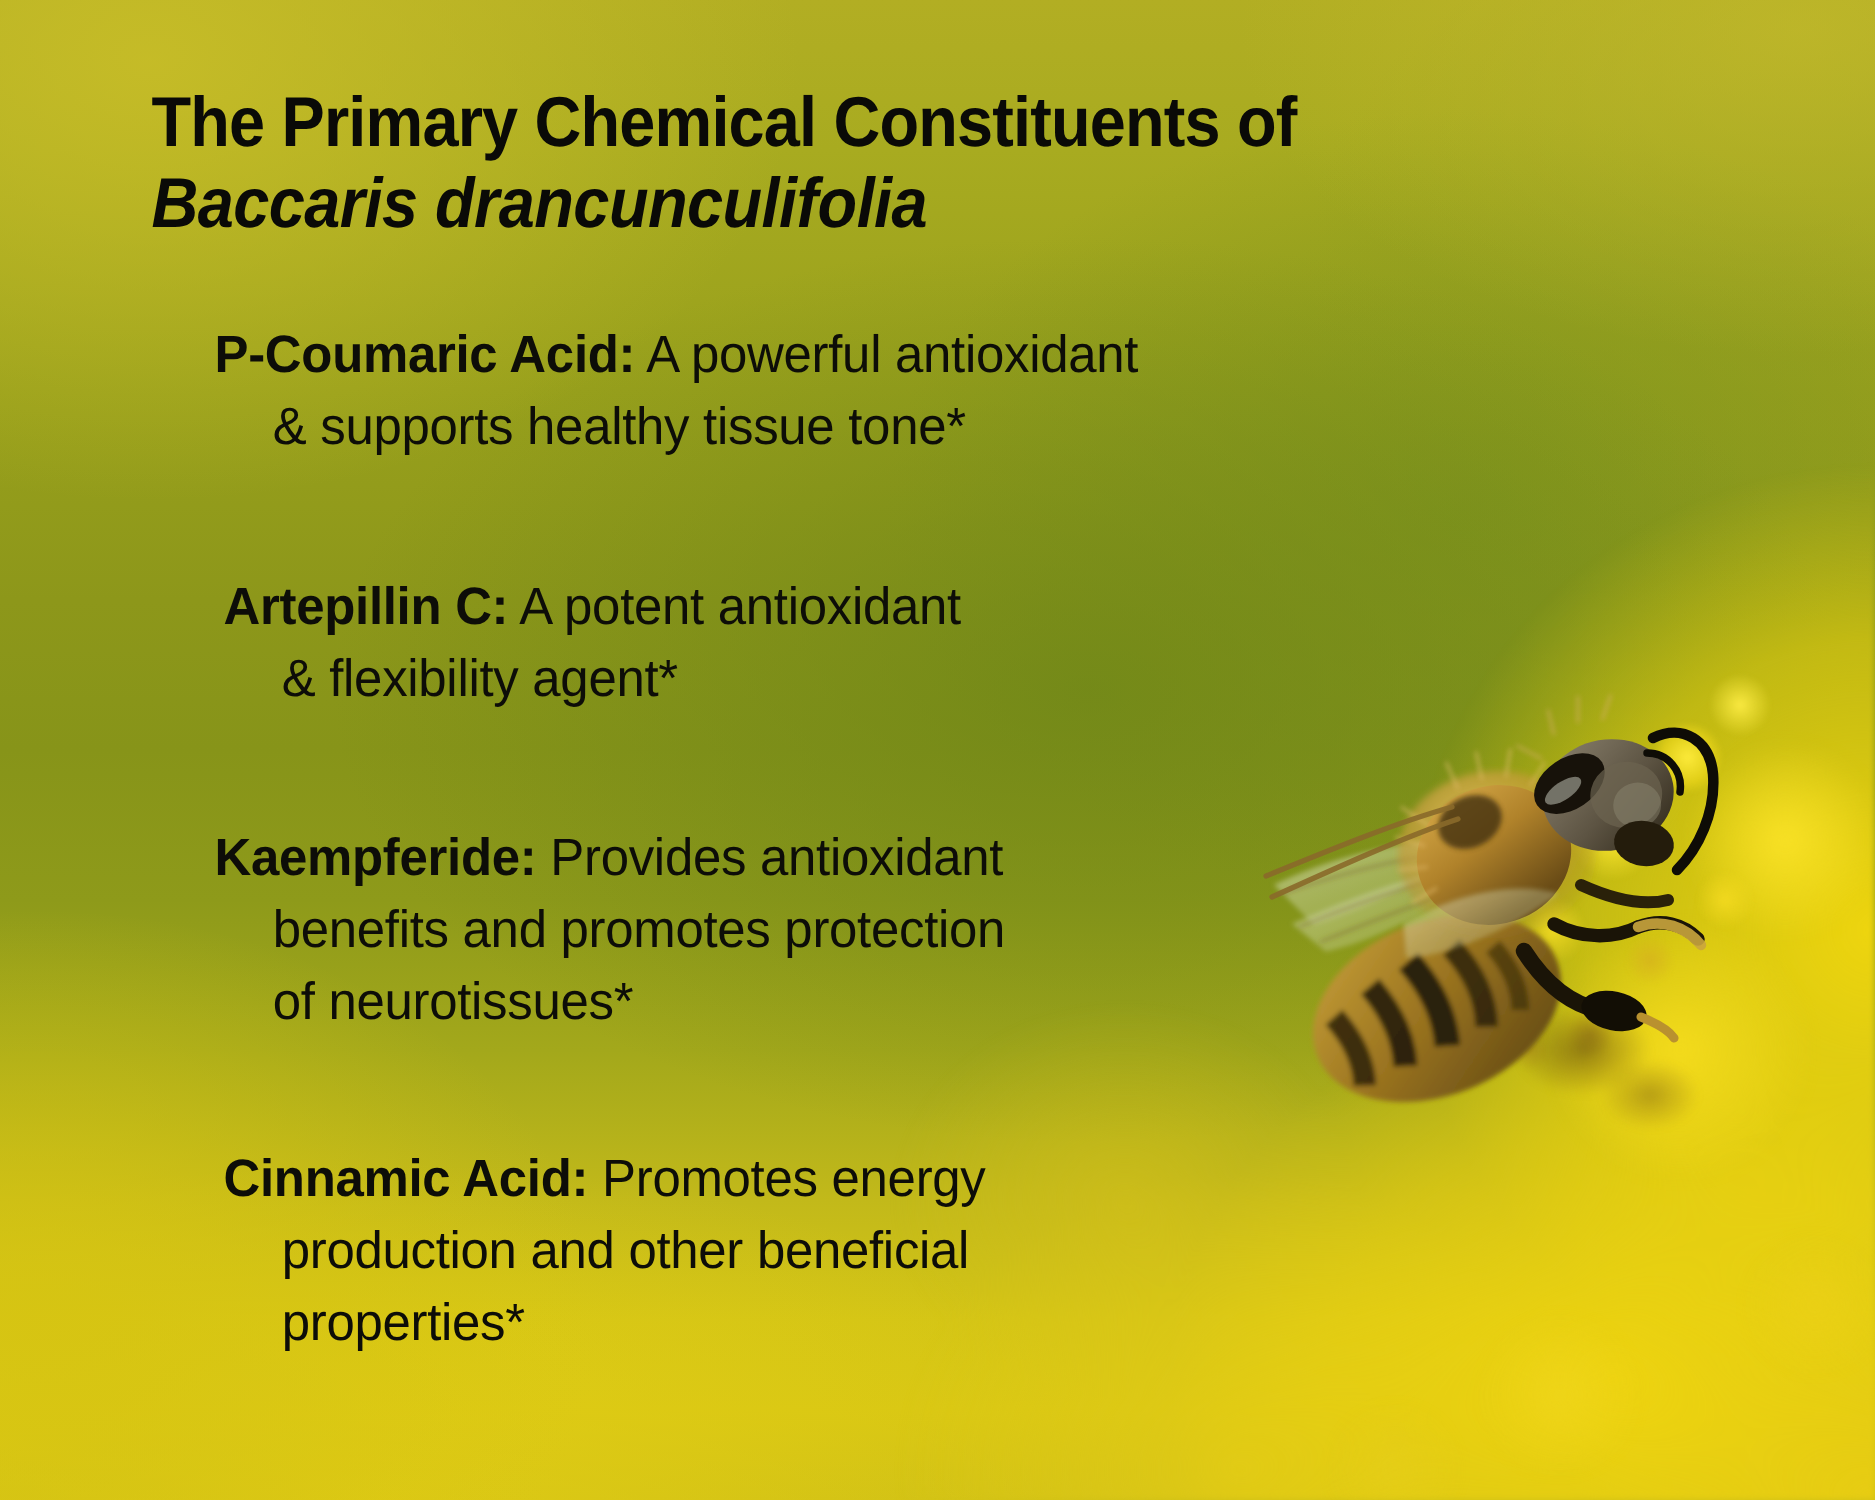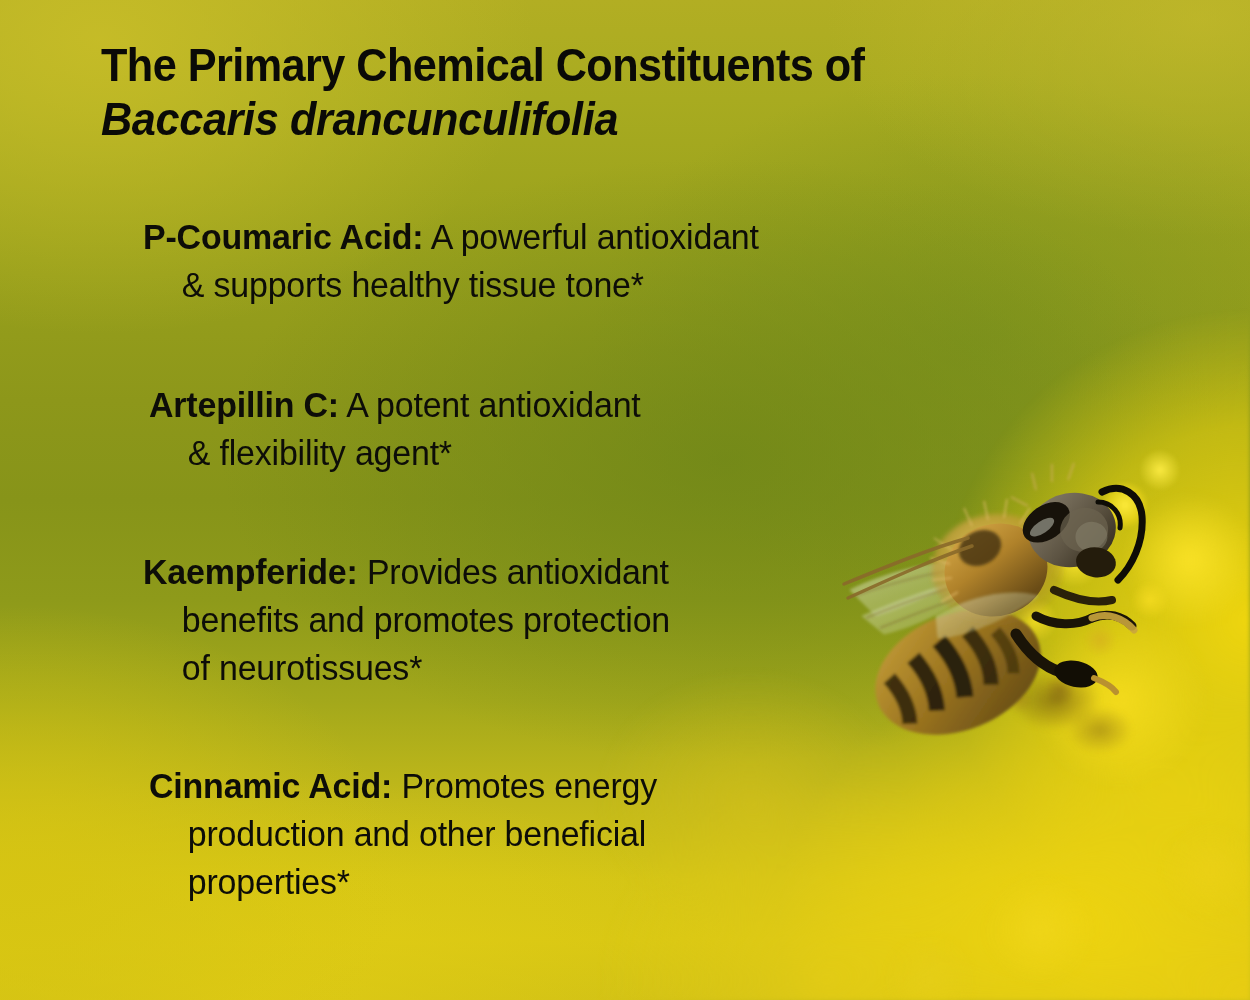--- a/index.html
+++ b/index.html
@@ -92,21 +92,21 @@
 
   
   #bee { position:absolute; left:840px; top:420px; width:340px; height:360px; }
   #bee svg { display:block; }
 
   
   #text-layer { position:absolute; inset:0; }
 
   .title-block {
     position:absolute;
-    left:101px; top:38px;
+    left:101px; top:54px;
     width:1020px;
   }
   .title-line {
     font-family:"Liberation Sans", sans-serif;
     font-weight:700;
     font-size:47px;
     line-height:54px;
     letter-spacing:-0.6px;
     color:#0a0a07;
     transform:scaleX(.92);

